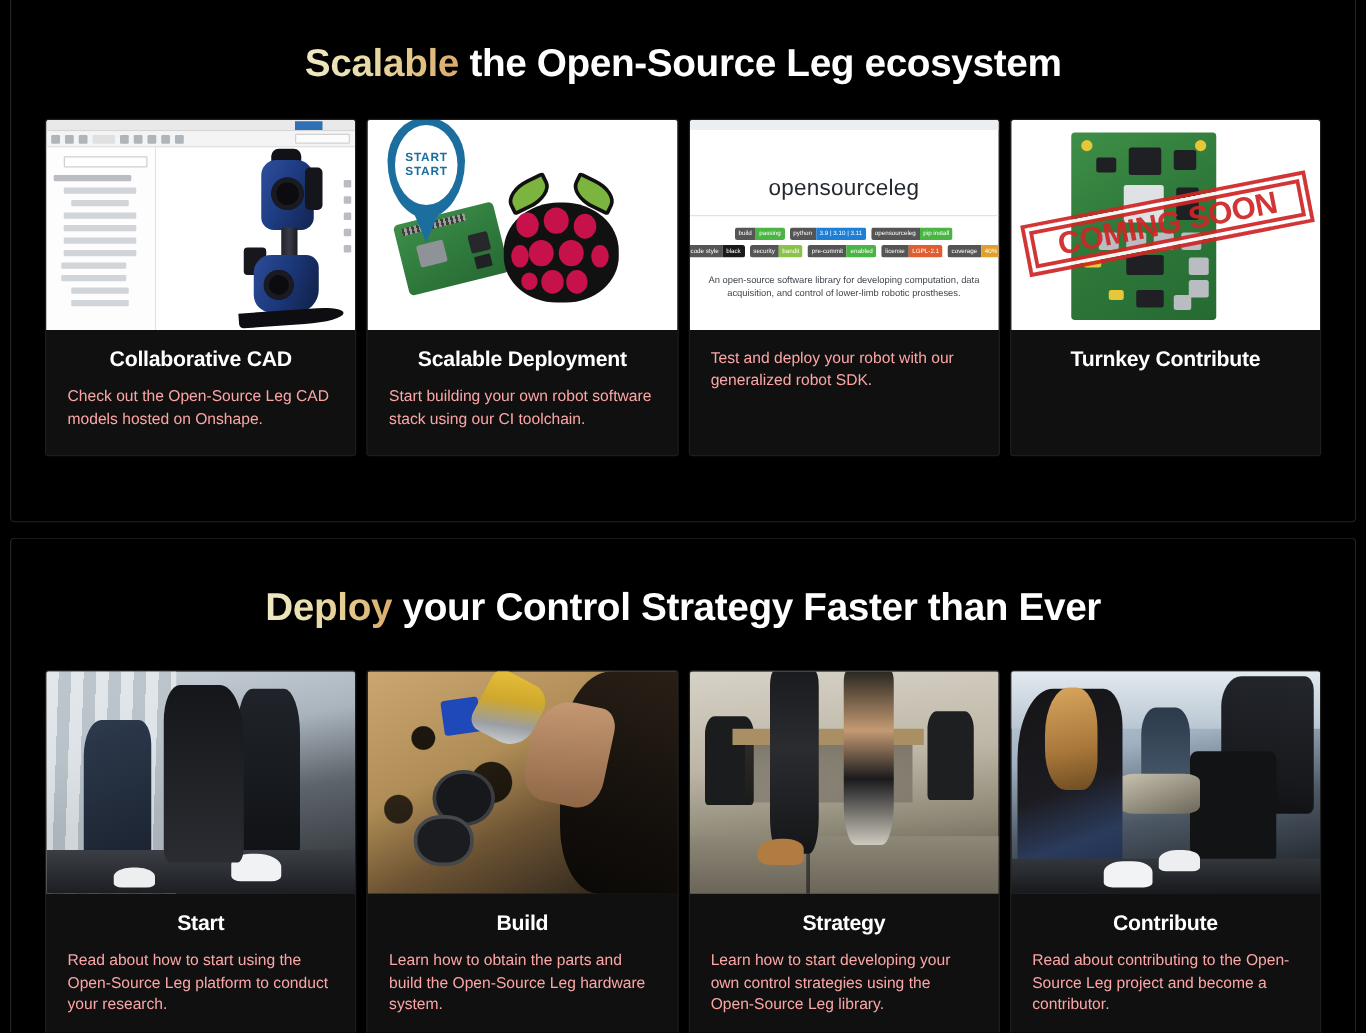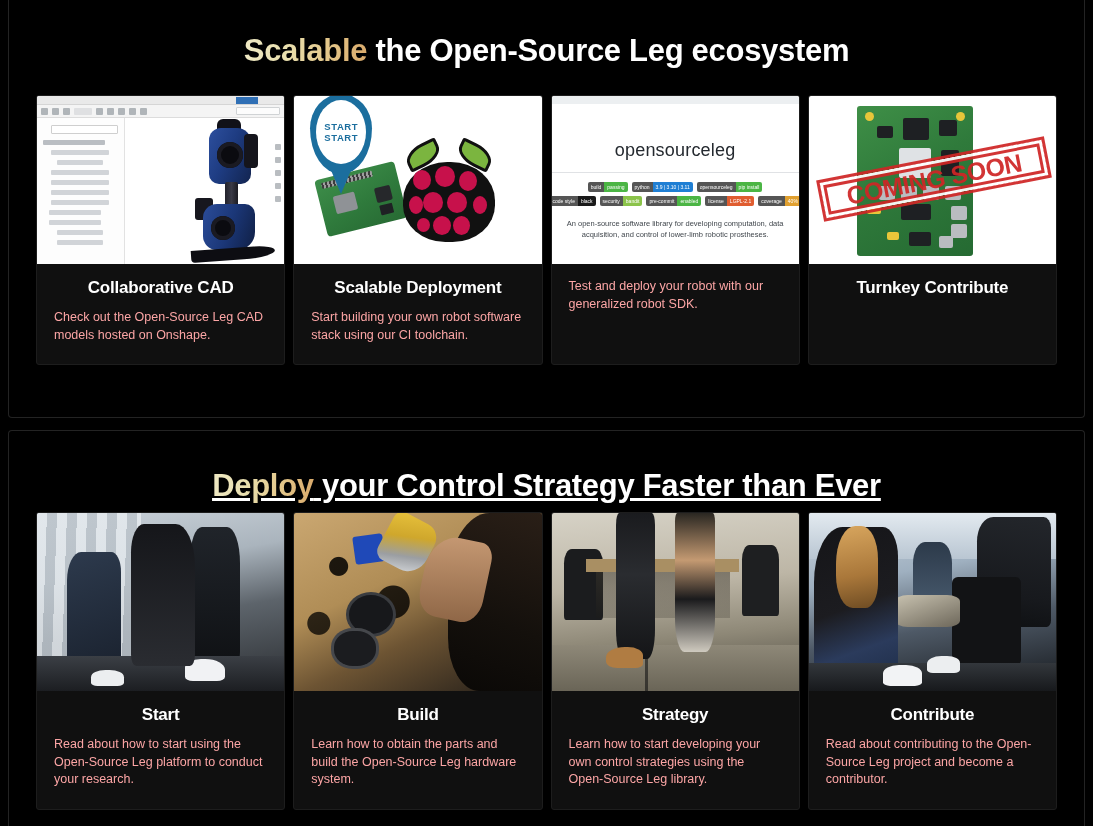--- a/index.html
+++ b/index.html
@@ -43,21 +43,21 @@
   .section-heading {
     text-align: center;
     font-size: 31px;
     font-weight: bold;
     letter-spacing: -0.3px;
     color: #ffffff;
     line-height: 1.2;
     white-space: nowrap;
   }
   .heading-top { padding-top: 32px; padding-bottom: 26px; }
-  .heading-bottom { padding-top: 36px; padding-bottom: 8px; text-decoration: underline; }
+  .heading-bottom { padding-top: 36px; padding-bottom: 32px; }
 
   .accent-word {
     background-image: linear-gradient(95deg, #efe9c4 0%, #e9dfae 35%, #e4c98d 65%, #d9a96a 100%);
     -webkit-background-clip: text;
     background-clip: text;
     -webkit-text-fill-color: transparent;
     color: #e4c98d;
   }
 
   

